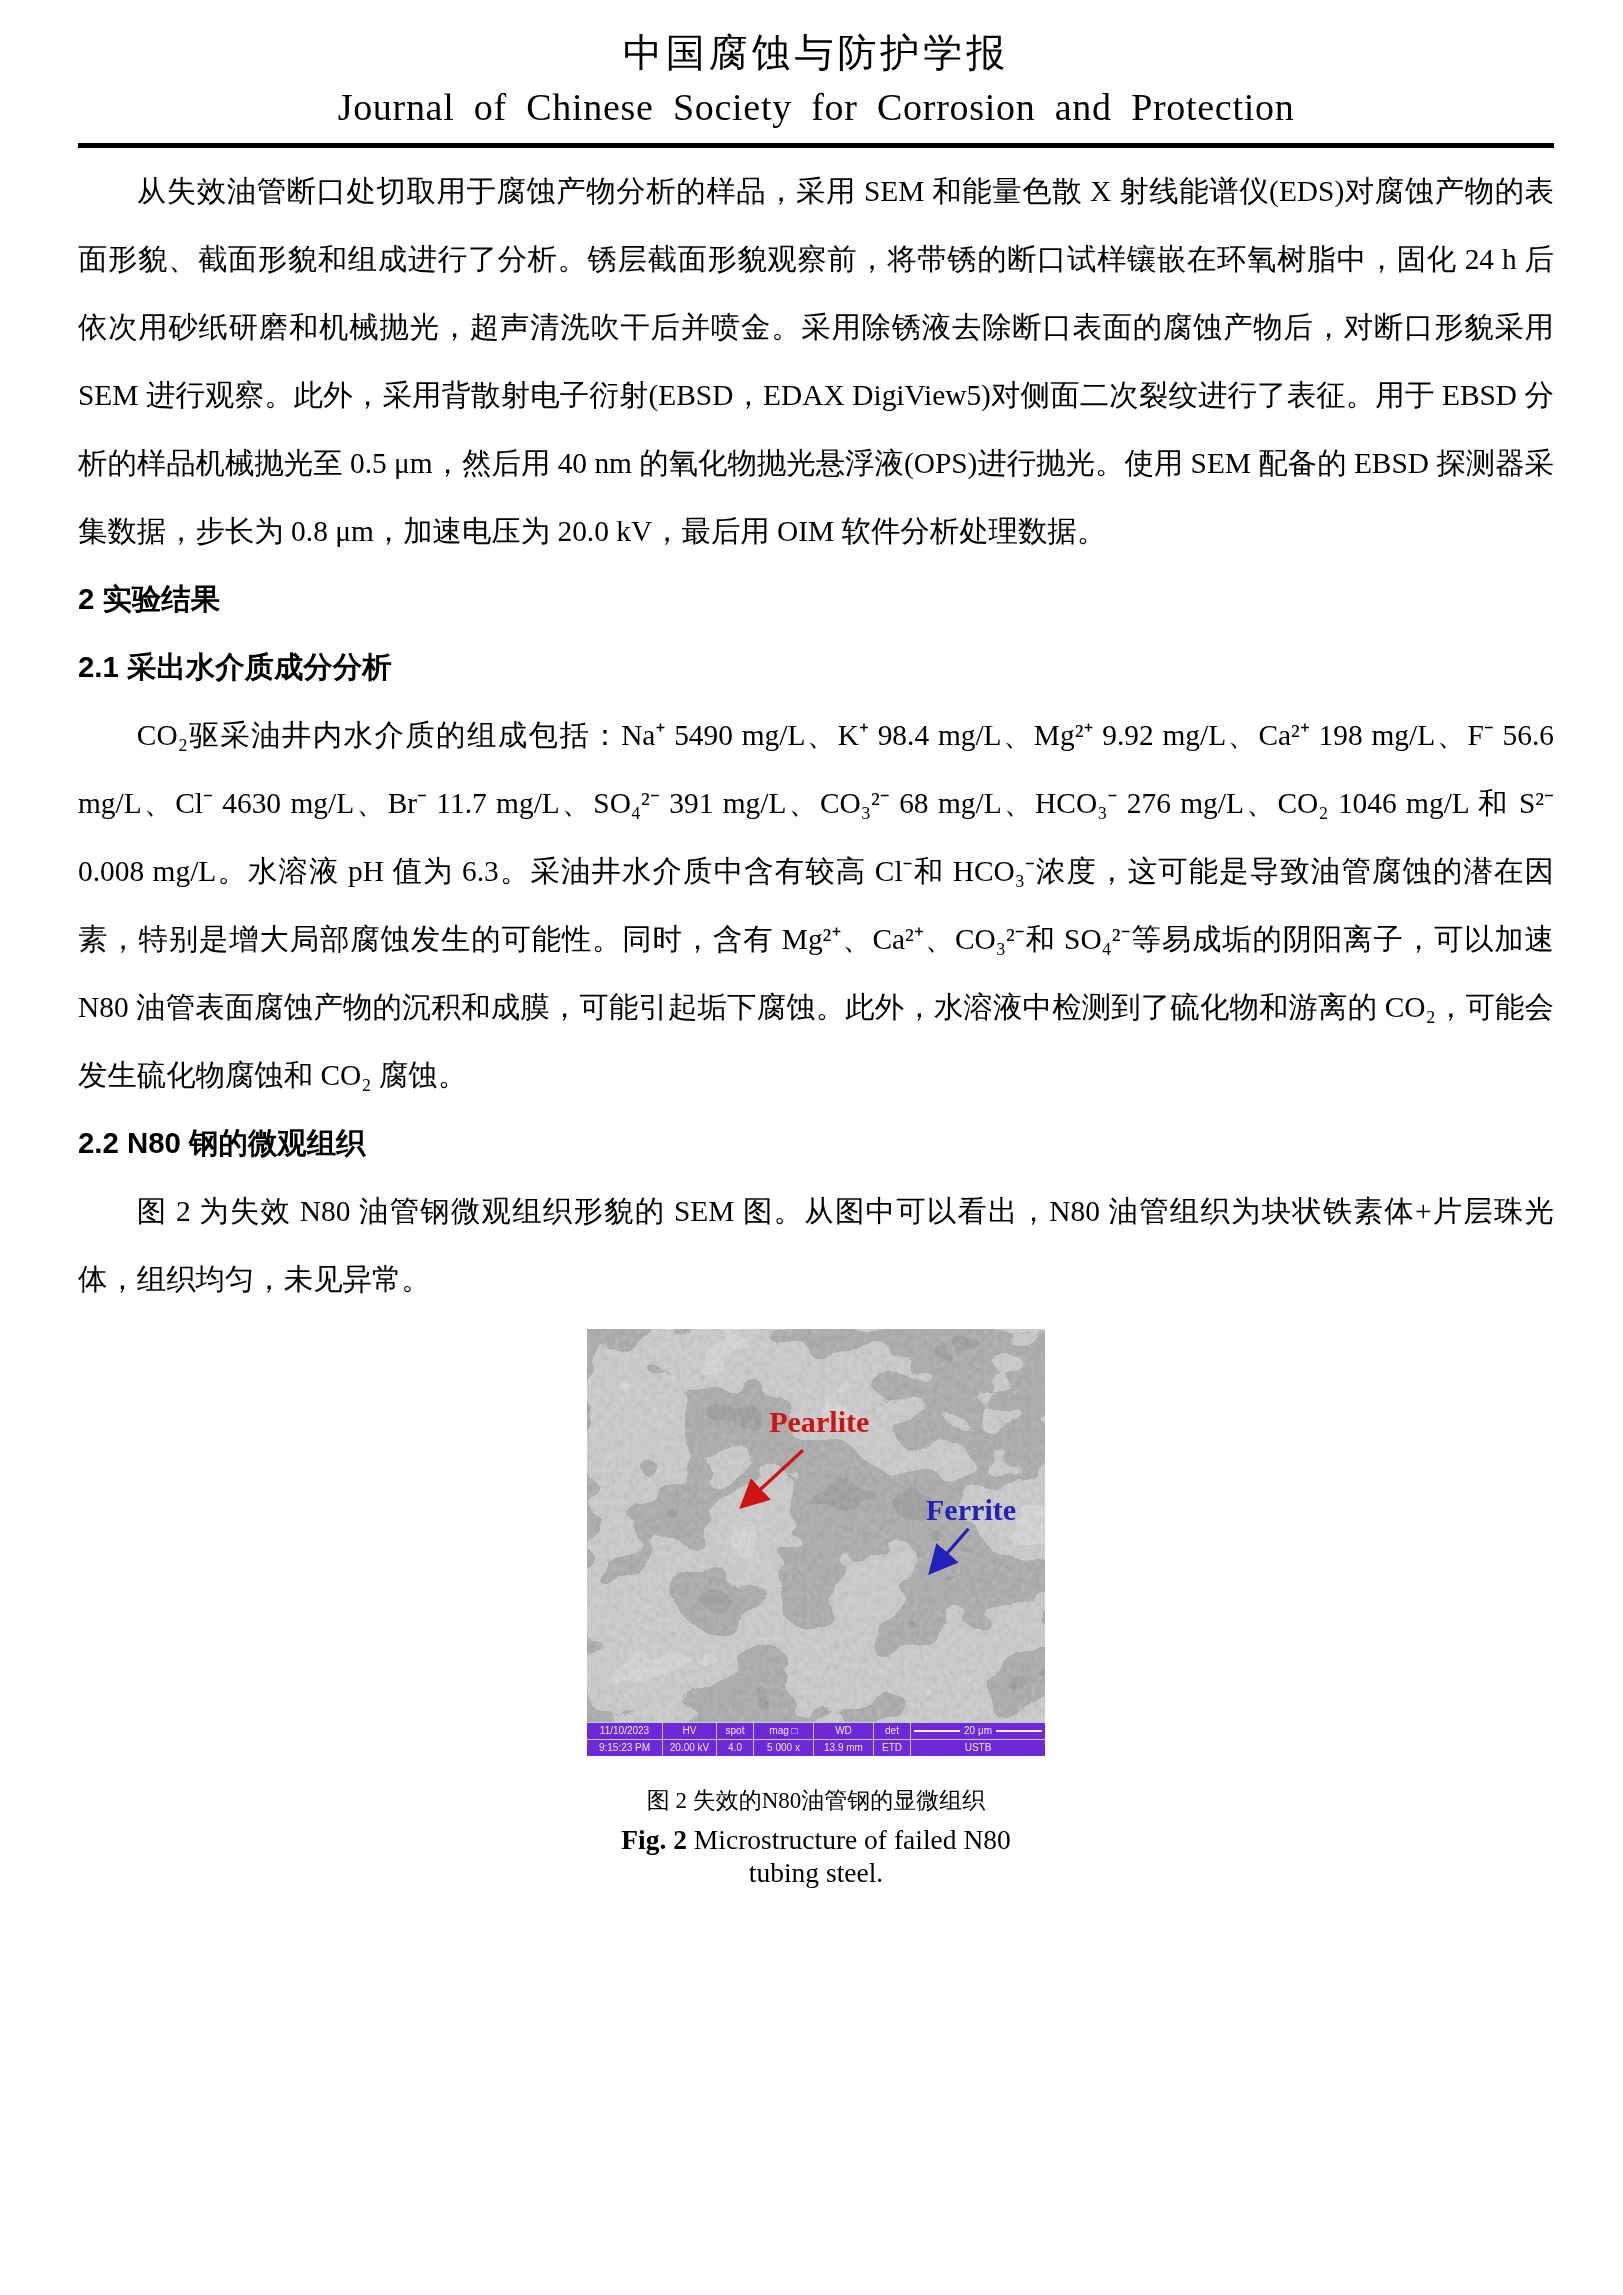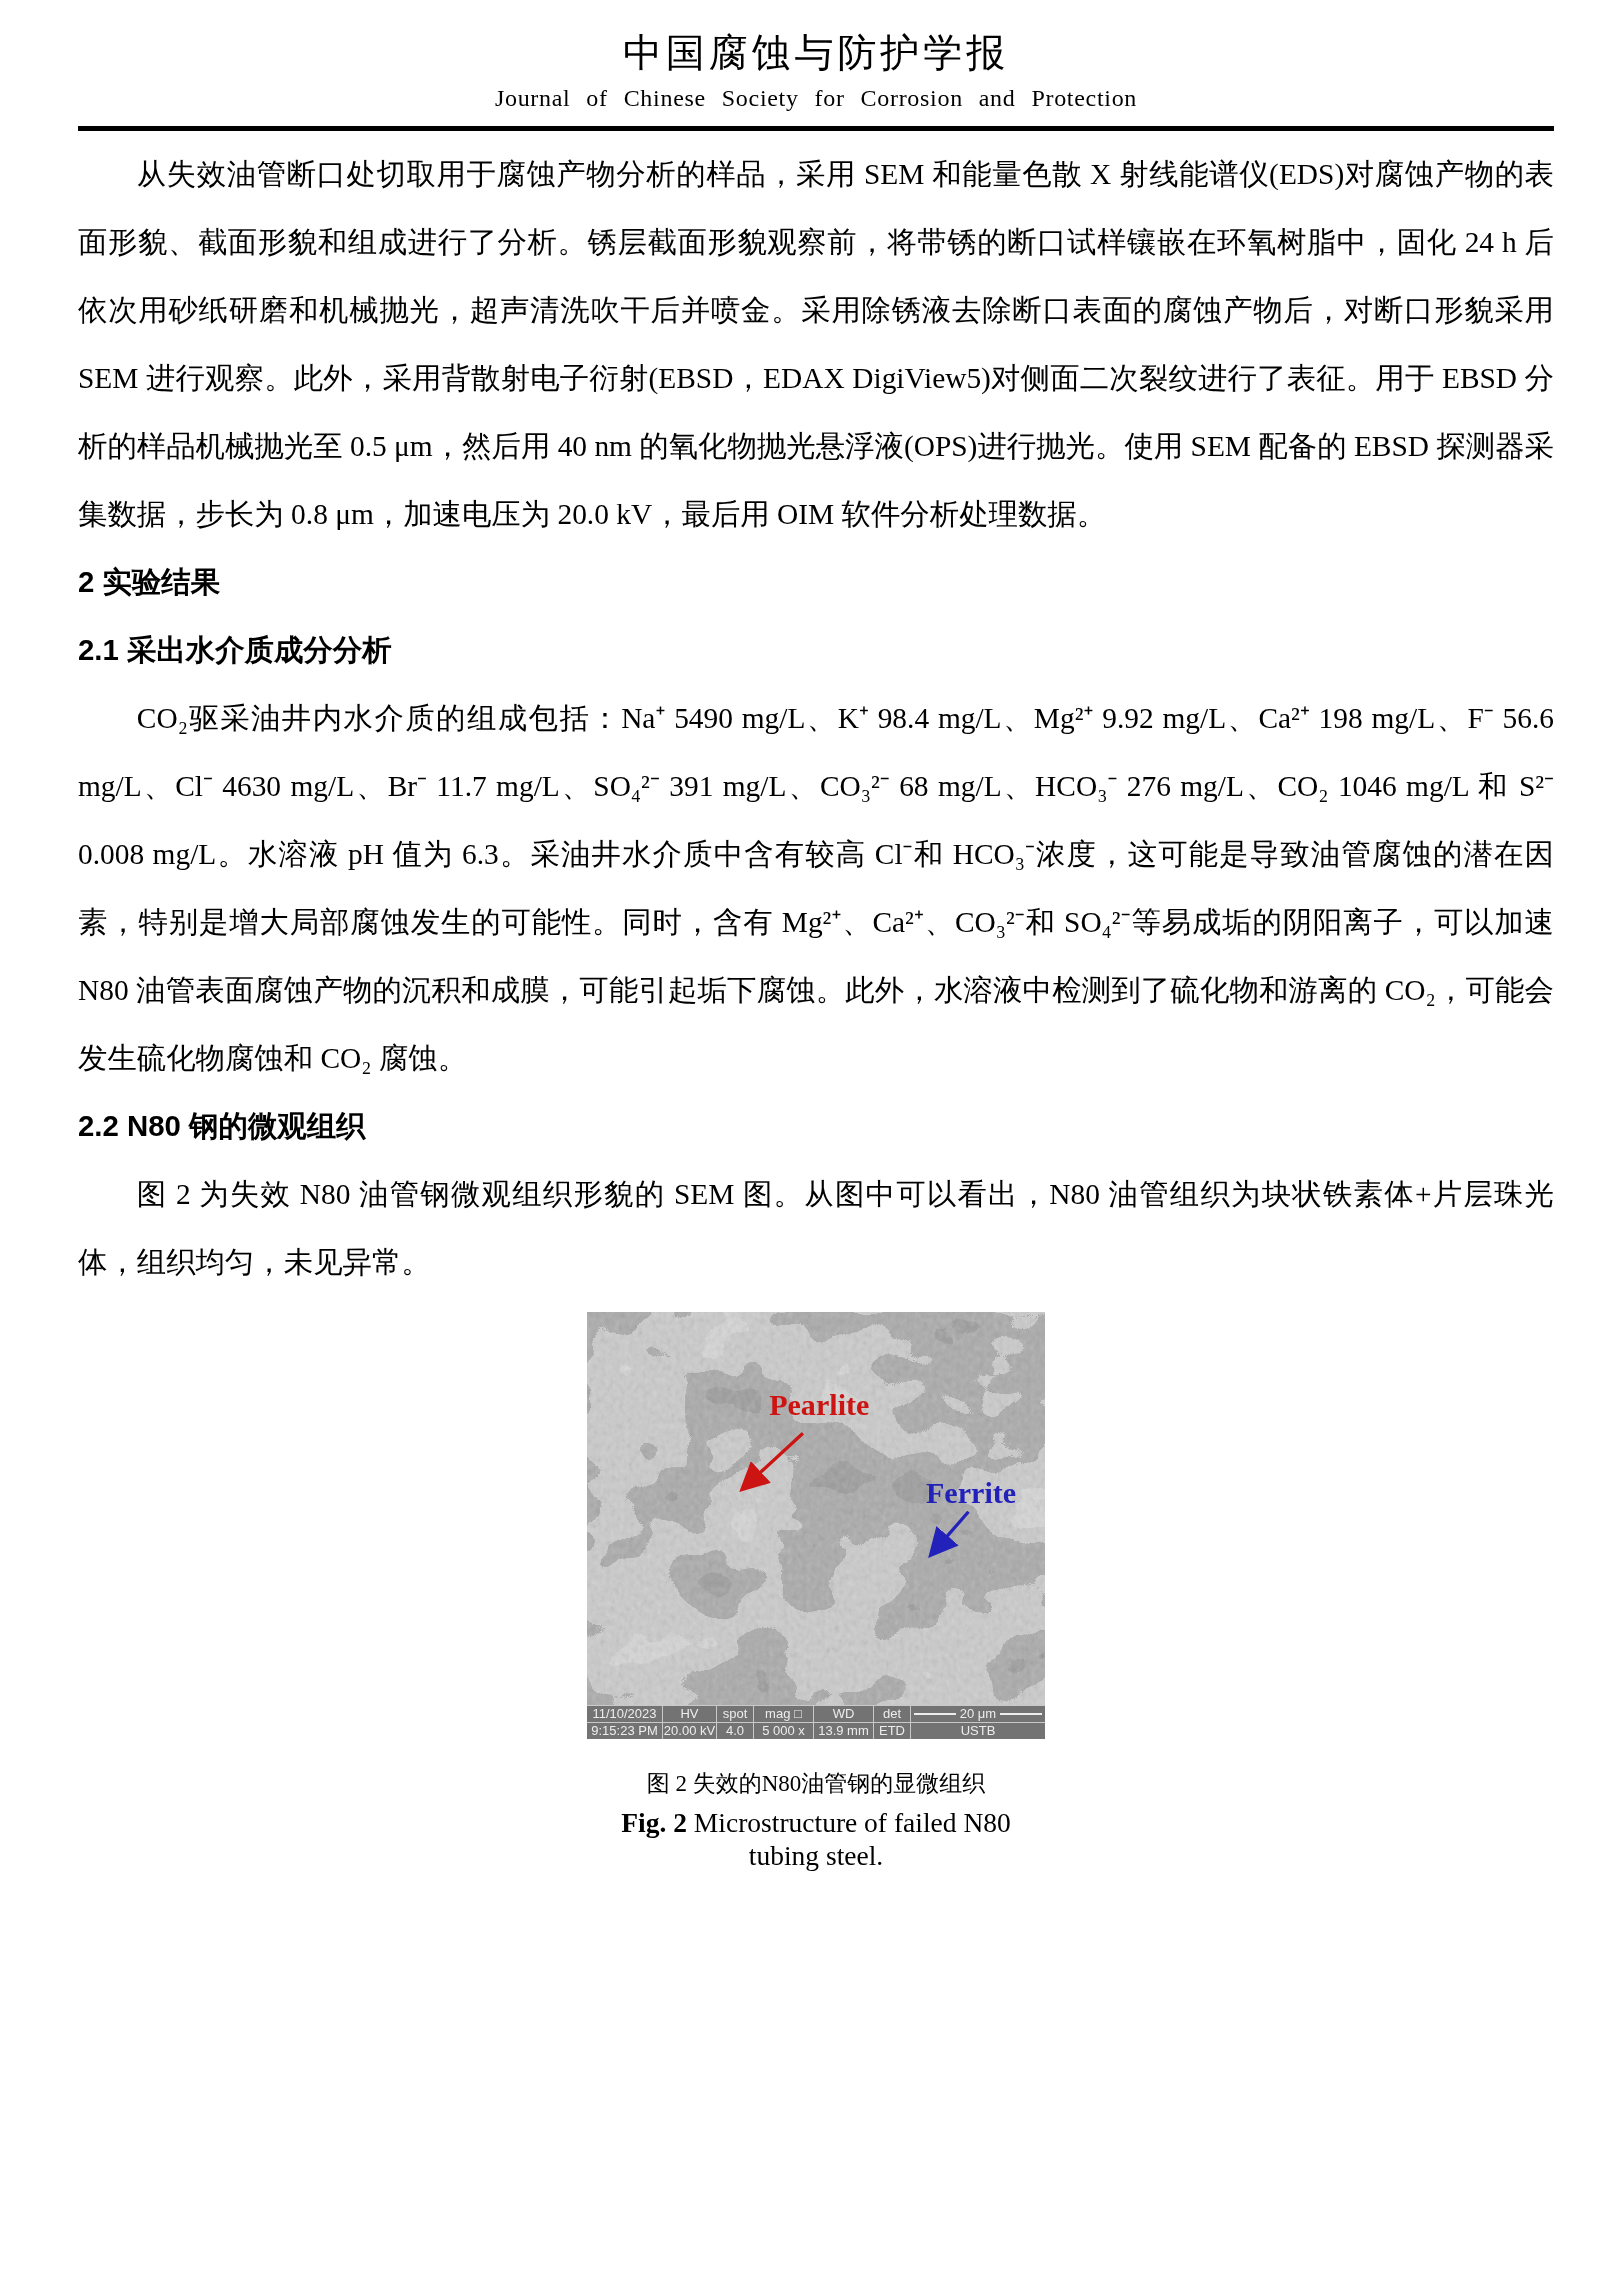--- a/index.html
+++ b/index.html
@@ -3,30 +3,30 @@
 <meta charset="utf-8">
 <style>
   html,body{margin:0;padding:0;background:#ffffff;}
   .page{
     width:1623px;height:2295px;box-sizing:border-box;
     padding:30px 69px 0 78px;
     font-family:"Liberation Serif", serif;color:#000;
     overflow:hidden;position:relative;background:#fff;
   }
   .title-zh{text-align:center;font-size:39px;letter-spacing:3.9px;line-height:1.2;}
-  .title-en{text-align:center;font-size:24px;margin-top:7.9px;word-spacing:9.2px;letter-spacing:0.7px;}
+  .title-en{text-align:center;font-size:38px;margin-top:7.9px;word-spacing:9.2px;letter-spacing:0.7px;}
   .rule{height:4.6px;background:#000;margin-top:14.4px;}
   .bodytext{margin-top:9.2px;}
   .bodytext p{margin:0;font-size:29.4px;line-height:68px;text-align:justify;}
   .indent{text-indent:2em;}
   .sec-h{font-family:"Liberation Sans", sans-serif;font-weight:bold;font-size:31px;line-height:68px;margin:0;text-align:left;}
   .figure{width:458px;margin:15.7px auto 0 auto;}
   .micro-svg{display:block;width:458px;height:393px;background:#7b7b7b;}
-  .sem-bar{height:34px;background:#737373;display:flex;border-top:1.3px solid #c9c9c9;
-    font-family:"Liberation Sans", sans-serif;font-size:13px;color:#ededed;box-sizing:border-box;}
+  .sem-bar{height:34px;background:#6d28d9;display:flex;border-top:1.3px solid #c9c9c9;
+    font-family:"Liberation Sans", sans-serif;font-size:10px;color:#ededed;box-sizing:border-box;}
   .sem-cell{display:flex;flex-direction:column;border-right:1.3px solid #c9c9c9;box-sizing:border-box;}
   .sem-cell .ctop,.sem-cell .cbot{flex:1;display:flex;align-items:center;justify-content:center;white-space:nowrap;padding:0 2.6px;}
   .sem-cell .ctop{border-bottom:1.3px solid #c9c9c9;}
   .c-date{width:76px;}.c-hv{width:54px;}.c-spot{width:37px;}.c-mag{width:60px;}.c-wd{width:60px;}.c-det{width:37px;}
   .c-scale{flex:1;border-right:none;}
   .scale-row{gap:4px;}
   .scale-line{height:2px;background:#ededed;flex:1;max-width:98px;}
   .cap-zh{text-align:center;font-size:23px;margin-top:31px;line-height:1.2;}
   .cap-en{text-align:center;font-size:27.5px;margin-top:9.2px;line-height:1.2;}
   .cap-en .figbold{font-weight:bold;}

